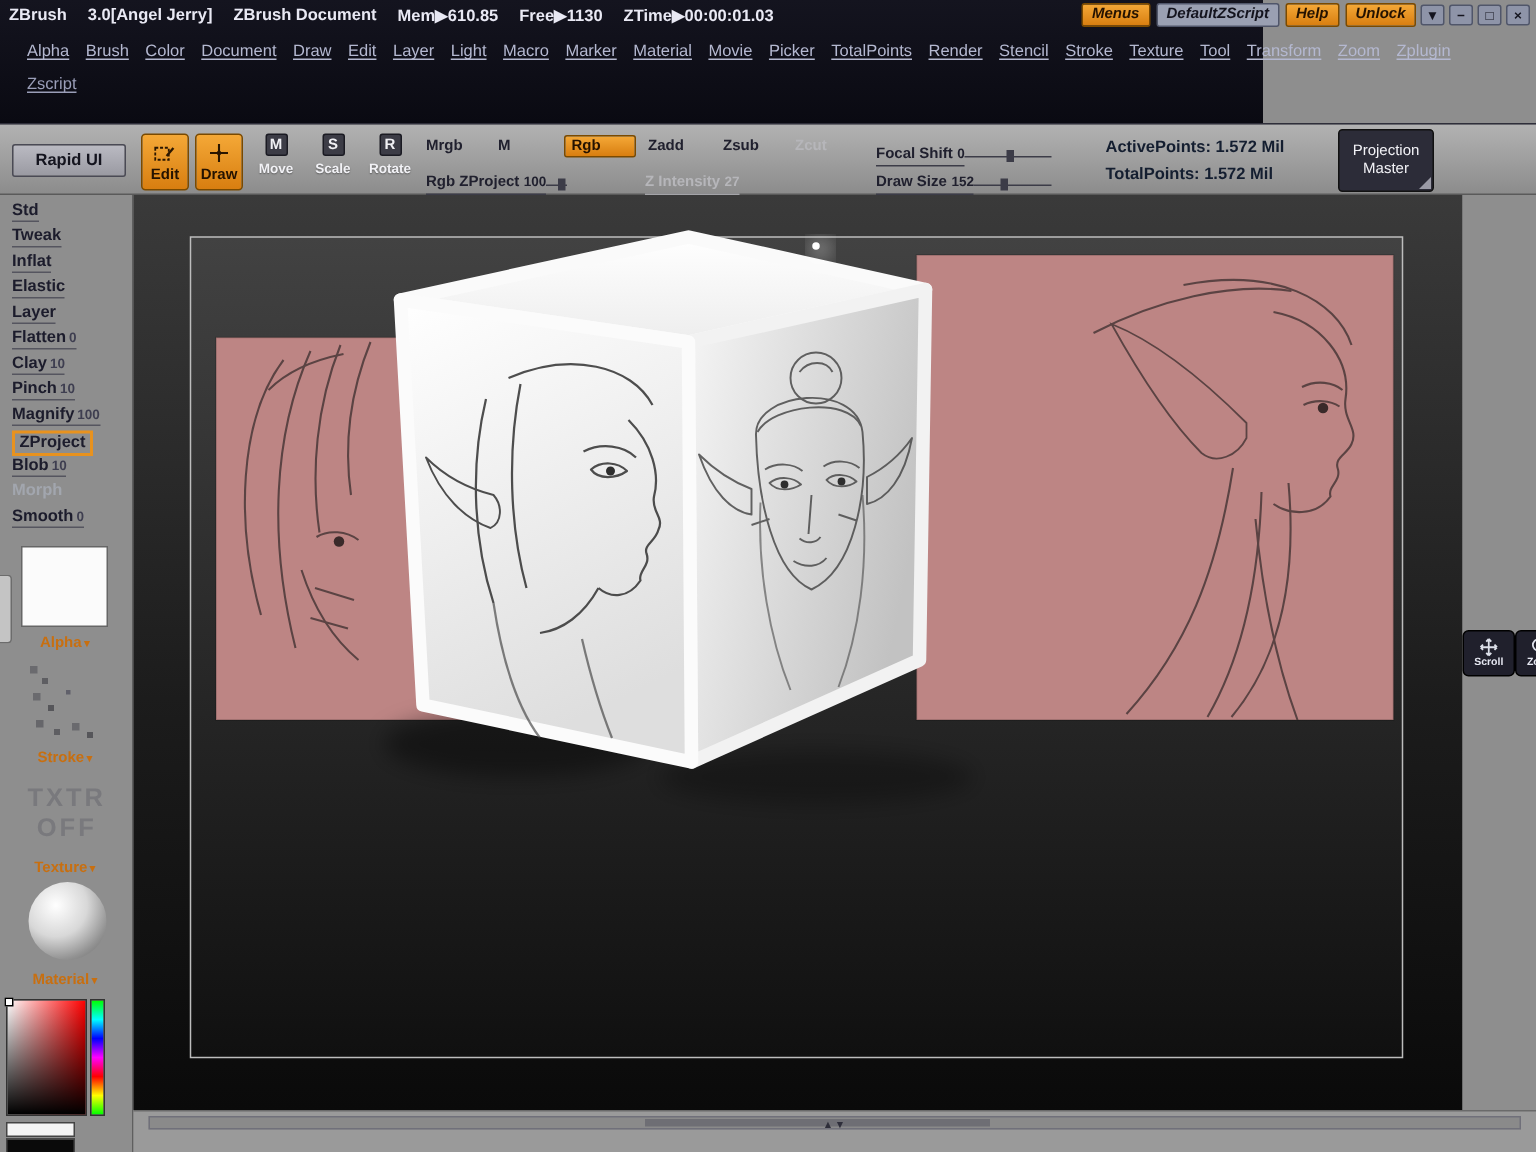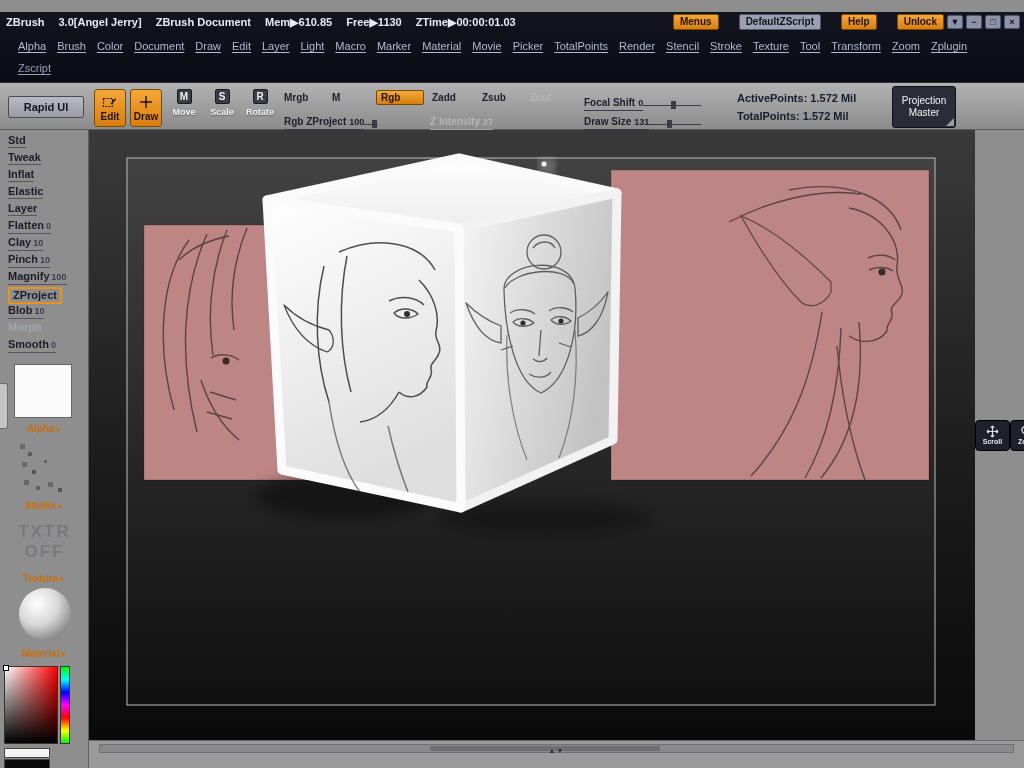--- a/index.html
+++ b/index.html
@@ -1,28 +1,28 @@
 <!DOCTYPE html>
 <html><head>
 <meta charset="utf-8">
 <style>
   * { margin:0; padding:0; box-sizing:border-box; }
   html,body { width:1024px; height:768px; background:#000; overflow:hidden;
               font-family:"Liberation Sans", sans-serif; }
   #app { position:relative; width:1024px; height:768px; background:#8e8e8e; }
 
   
-  #topdark { position:absolute; top:12px; left:0; width:1024px; height:82px;
+  #topdark { position:absolute; top:0; left:0; width:842px; height:82px;
              background:linear-gradient(#14141f,#0a0a12); }
   #titlebar { position:absolute; top:0; left:0; width:1024px; height:20px;
               display:flex; align-items:center; color:#e9e9f4; font-size:11px; font-weight:bold; }
   #titlebar .seg { margin-left:14px; white-space:nowrap; }
   #titlebar .seg:first-child { margin-left:6px; }
   .tb-btn { display:inline-block; font-size:10px; font-weight:bold; padding:1px 6px;
-            border-radius:2px; margin-left:20px; line-height:12px; }
+            border-radius:2px; margin-left:4px; line-height:12px;font-style:italic; }
   .tb-orange { background:linear-gradient(#f4a837,#d87e10); color:#241200; border:1px solid #7a4a00; }
   .tb-gray { background:#9aa0b2; color:#14141e; border:1px solid #50566a; }
   .winbtn { display:inline-block; width:16px; height:14px; margin-left:3px; background:#8e94a8;
             color:#14141e; border:1px solid #50566a; border-radius:2px; text-align:center;
             line-height:12px; font-size:9px; font-weight:bold; }
   #menubar { position:absolute; top:24px; left:0; width:1024px; height:20px;
              display:flex; gap:11px; padding-left:18px; align-items:center; }
   .menu-item { color:#b4b8d0; font-size:11px; text-decoration:underline;
                text-underline-offset:2px; white-space:nowrap; }
   #zscriptrow { position:absolute; top:46px; left:18px; }
@@ -215,21 +215,21 @@
       <span class="u"><span class="tool-label">Rgb ZProject</span><span class="tool-label val">100</span></span><span class="trackline" style="width:14px"><i class="knob" style="left:8px"></i></span>
     </div>
     <div class="flatlab" style="left:430px; top:28px">
       <span class="u-dis"><span class="tool-label tl-dis">Z Intensity</span><span class="tool-label tl-dis val">27</span></span>
     </div>
 
     <div class="flatlab" style="left:584px; top:9px">
       <span class="u"><span class="tool-label">Focal Shift</span><span class="tool-label val">0</span></span><span class="trackline" style="width:58px"><i class="knob" style="left:28px"></i></span>
     </div>
     <div class="flatlab" style="left:584px; top:28px">
-      <span class="u"><span class="tool-label">Draw Size</span><span class="tool-label val">131</span></span><span class="trackline" style="width:52px"><i class="knob" style="left:18px"></i></span>
+      <span class="u"><span class="tool-label">Draw Size</span><span class="tool-label val">152</span></span><span class="trackline" style="width:52px"><i class="knob" style="left:18px"></i></span>
     </div>
 
     <span class="flatlab" style="left:737px; top:9px; font-size:11px; font-weight:bold; color:#141e30">ActivePoints: 1.572 Mil</span>
     <span class="flatlab" style="left:737px; top:27px; font-size:11px; font-weight:bold; color:#141e30">TotalPoints: 1.572 Mil</span>
 
     <div id="projmaster">
       <span>Projection Master</span>
       <span class="corner"></span>
     </div>
   </div>

